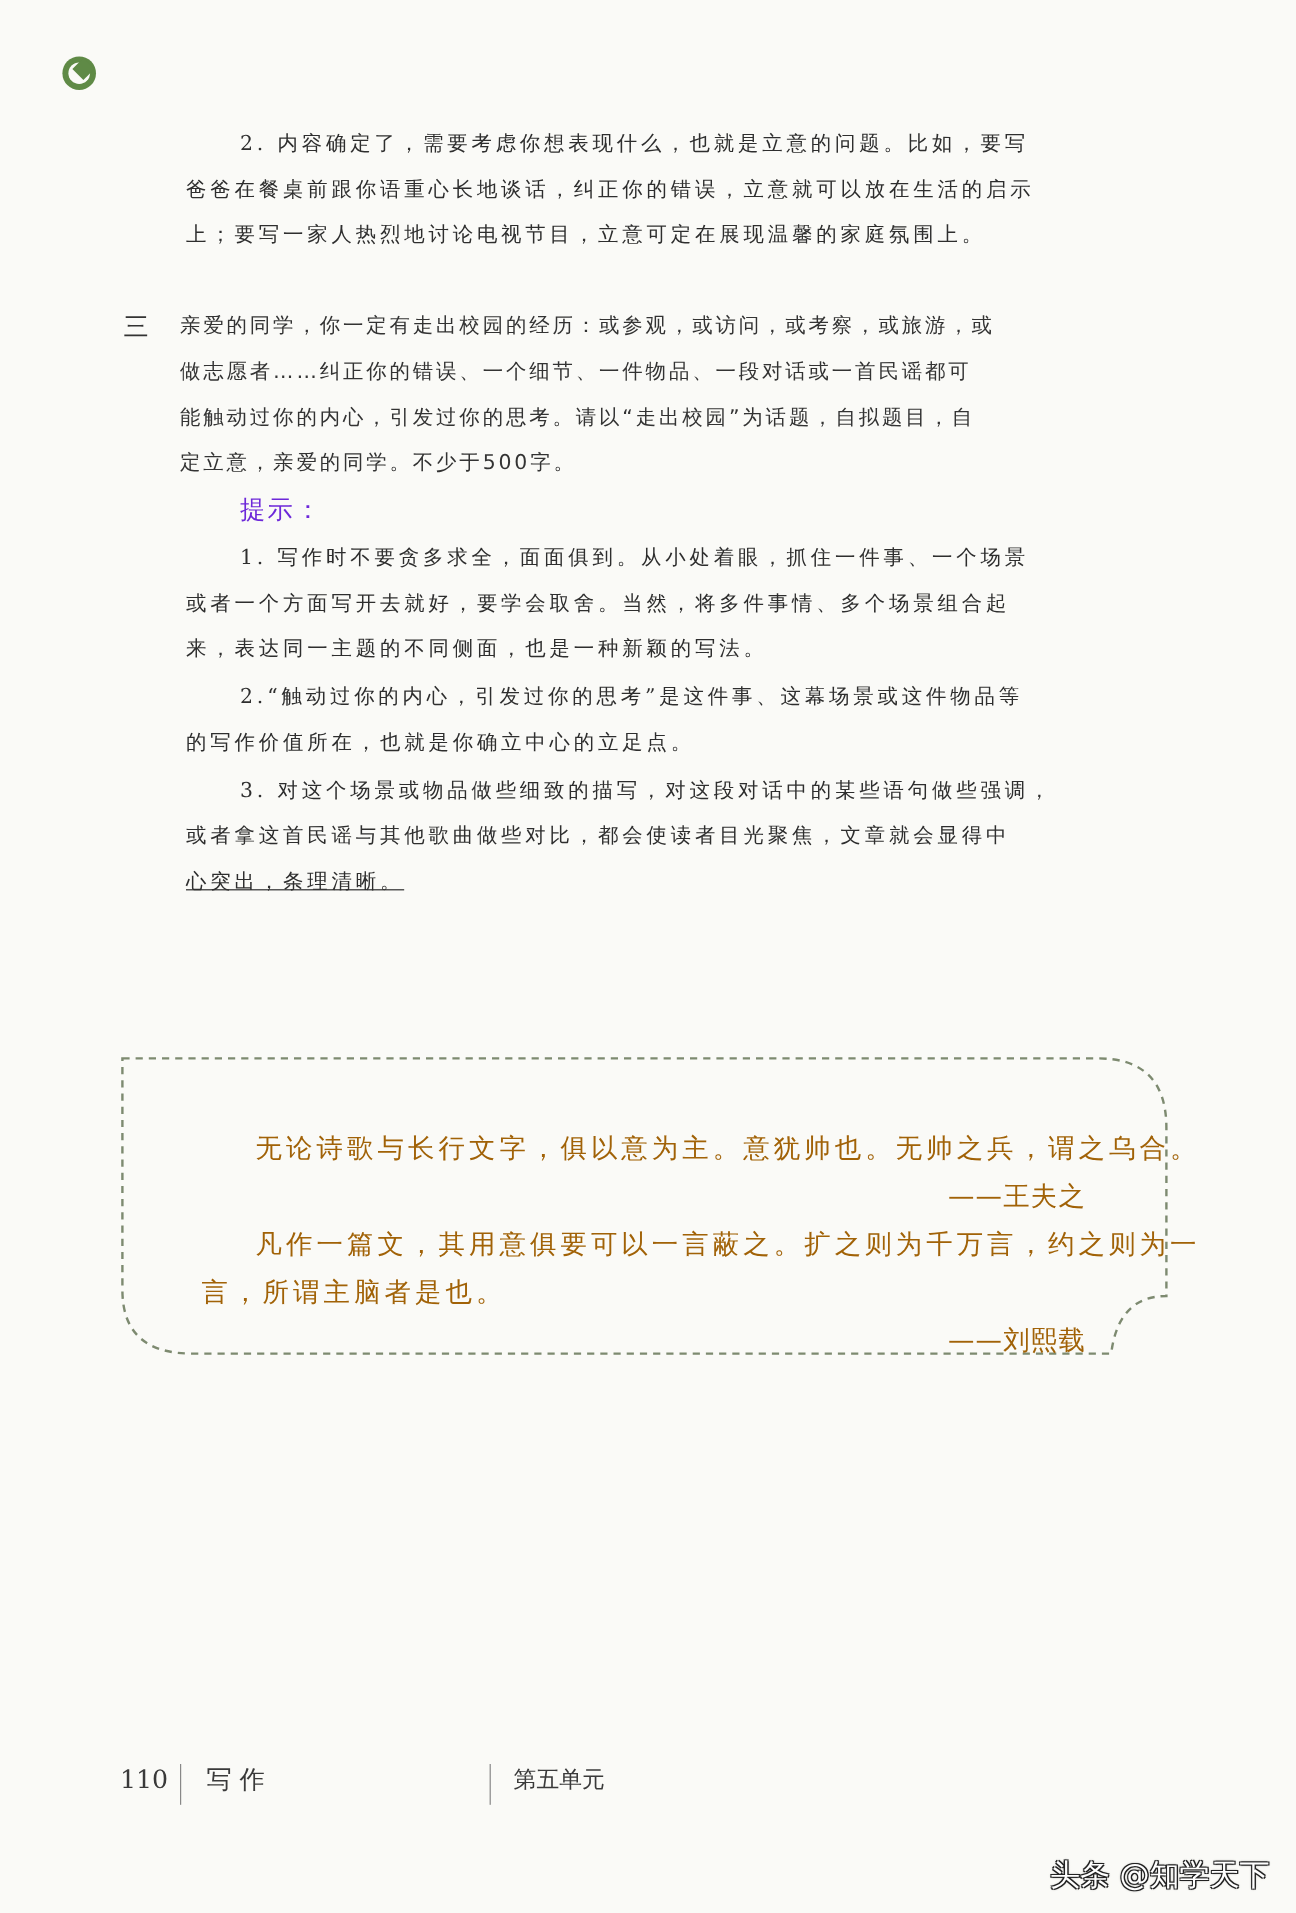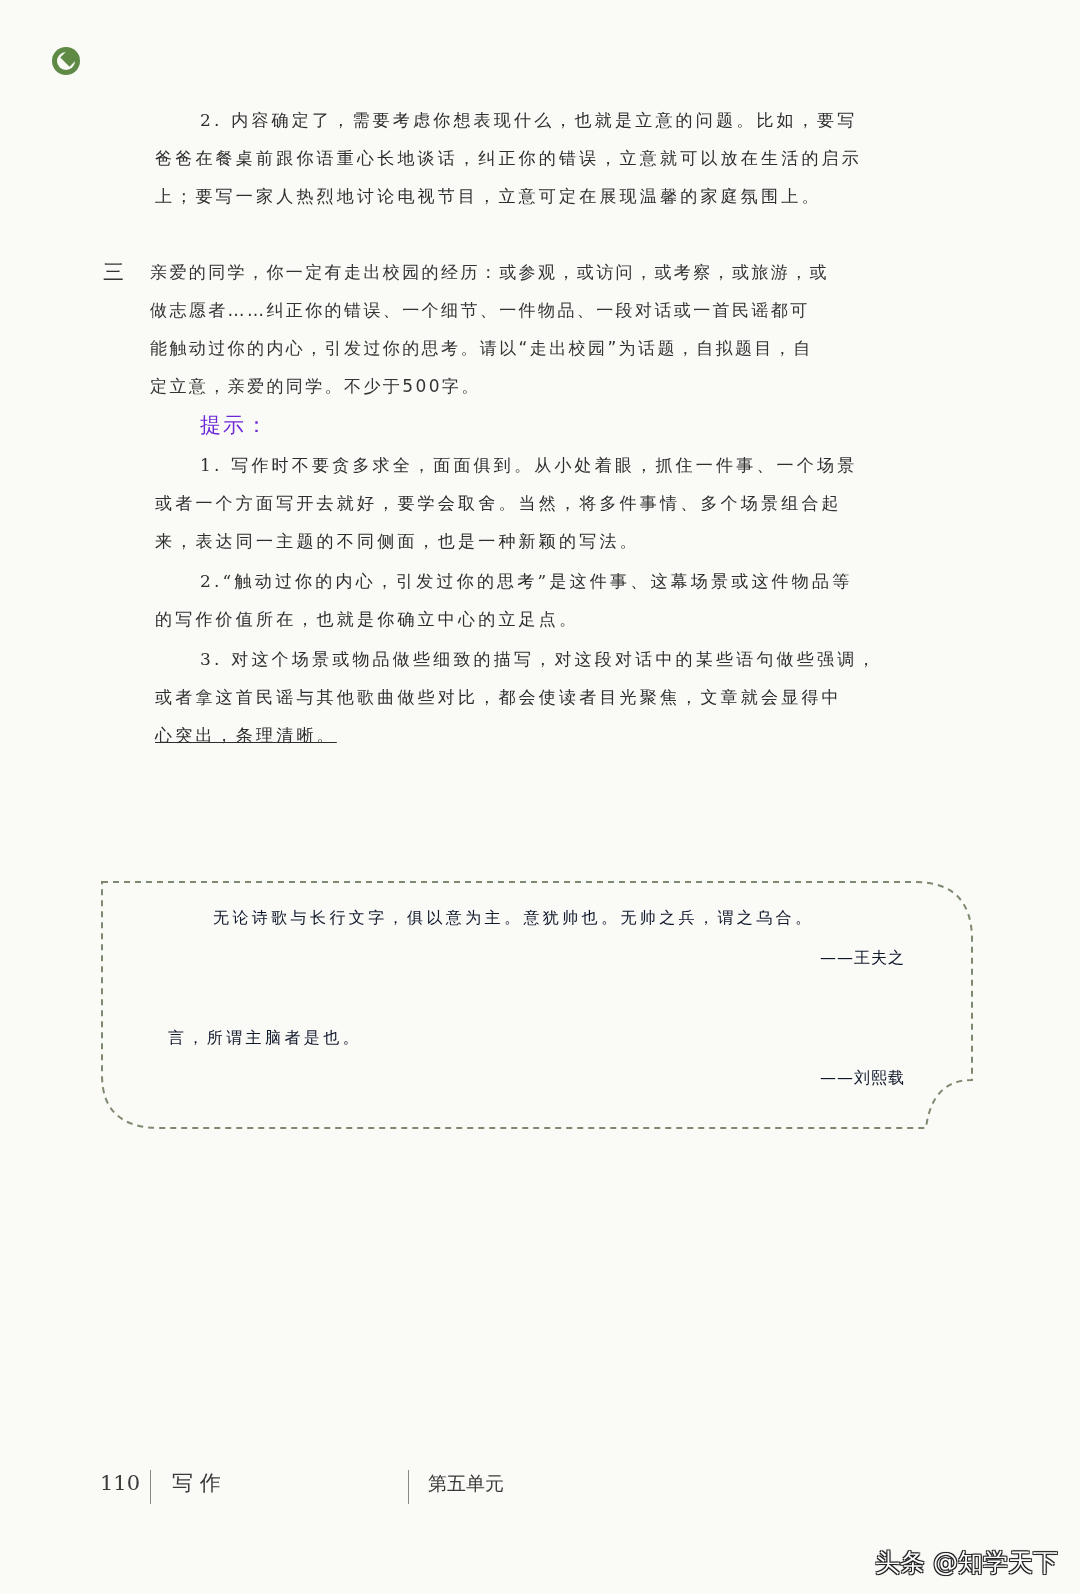--- a/index.html
+++ b/index.html
@@ -25,21 +25,21 @@
   .line {
     position: absolute; font-size: 17px; line-height: 30px; white-space: nowrap;
     letter-spacing: 3.2px;
   }
   .sec-line { font-family: "DejaVu Sans", "Liberation Sans", sans-serif; letter-spacing: 2.4px; color: #333; }
   .tip-head { color: #6d28d9; font-family: "DejaVu Sans", "Liberation Sans", sans-serif; font-size: 21px; letter-spacing: 2px; }
   .sec-num { font-family: "DejaVu Sans", "Liberation Sans", sans-serif; font-size: 21px; color: #333; }
 
   .quote-box { left: 100px; top: 880px; width: 875px; height: 250px; }
   .quote-box svg { position: absolute; left: 0; top: 0; }
-  .q { position: absolute; color: #0f172a; font-size: 16px; line-height: 28px; white-space: nowrap; letter-spacing: 3.4px; }
+  .q { position: absolute; color: #a16207; font-size: 22px; line-height: 28px; white-space: nowrap; letter-spacing: 3.4px; margin-top: 40px; }
   .q-author { font-family: "DejaVu Sans", "Liberation Sans", sans-serif; letter-spacing: 1px; }
 
   .footer { font-size: 21px; color: #3a3a3a; }
   .footer-sep { width: 1px; background: #888; }
   .watermark {
     right: 22px; top: 1546px; font-family: "DejaVu Sans", "Liberation Sans", sans-serif;
     font-size: 25px; color: #ffffff; letter-spacing: 0px;
     text-shadow: -1px -1px 0 #222, 1px -1px 0 #222, -1px 1px 0 #222, 1px 1px 0 #222, 0 0 2px #000;
   }
 </style>
@@ -81,20 +81,21 @@
     <div class="line" style="left:155px; top:720px;text-decoration:underline;">心突出，条理清晰。</div>
   </div>
 </div>
 
 <div class="abs quote-box">
   <svg width="875" height="250" viewBox="0 0 875 250">
     <path d="M2,2 L815,2 Q872,2 872,60 L872,200 Q832,200 826,248 L60,248 Q2,248 2,195 Z" fill="none" stroke="#7d8a70" stroke-width="2" stroke-dasharray="6,5"></path>
   </svg>
   <div class="q" style="left:113px; top:24px;">无论诗歌与长行文字，俱以意为主。意犹帅也。无帅之兵，谓之乌合。</div>
   <div class="q q-author" style="right:70px; top:64px;">——王夫之</div>
+  <div class="q" style="left:113px; top:104px;">凡作一篇文，其用意俱要可以一言蔽之。扩之则为千万言，约之则为一</div>
   <div class="q" style="left:68px; top:144px;">言，所谓主脑者是也。</div>
   <div class="q q-author" style="right:70px; top:184px;">——刘熙载</div>
 </div>
 
 <div>
   <div class="abs footer" style="left:100px; top:1468px; line-height:30px;">110</div>
   <div class="abs footer-sep" style="left:150px; top:1470px; height:34px;"></div>
   <div class="abs footer" style="left:172px; top:1468px; line-height:30px; font-family:'DejaVu Sans','Liberation Sans',sans-serif;">写 作</div>
   <div class="abs footer-sep" style="left:408px; top:1470px; height:34px;"></div>
   <div class="abs footer" style="left:428px; top:1468px; line-height:30px; font-size:19px; font-family:'DejaVu Sans','Liberation Sans',sans-serif;">第五单元</div>

